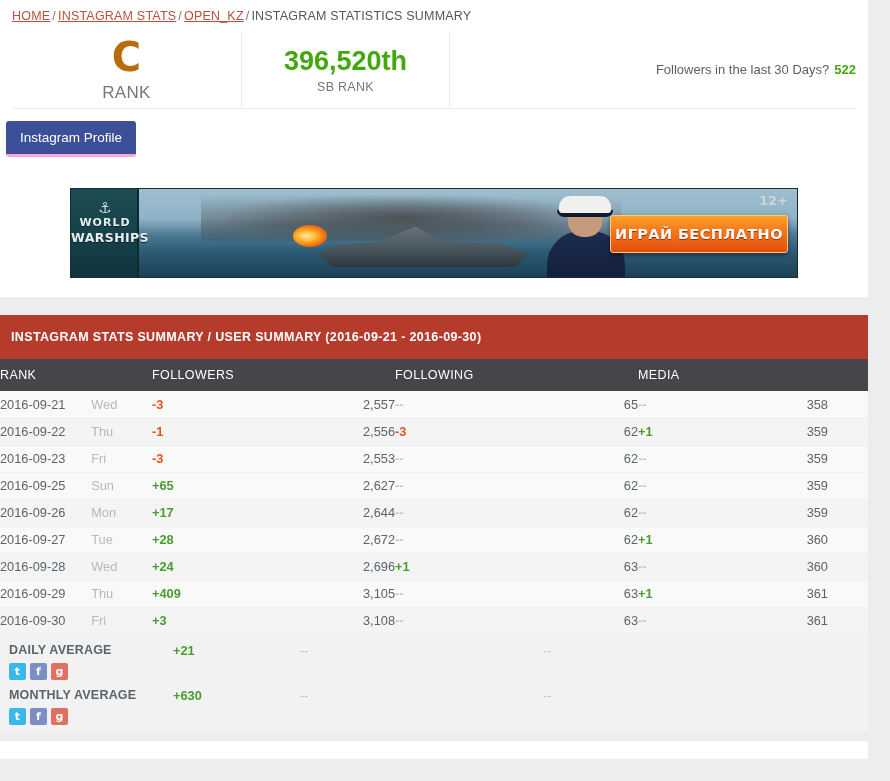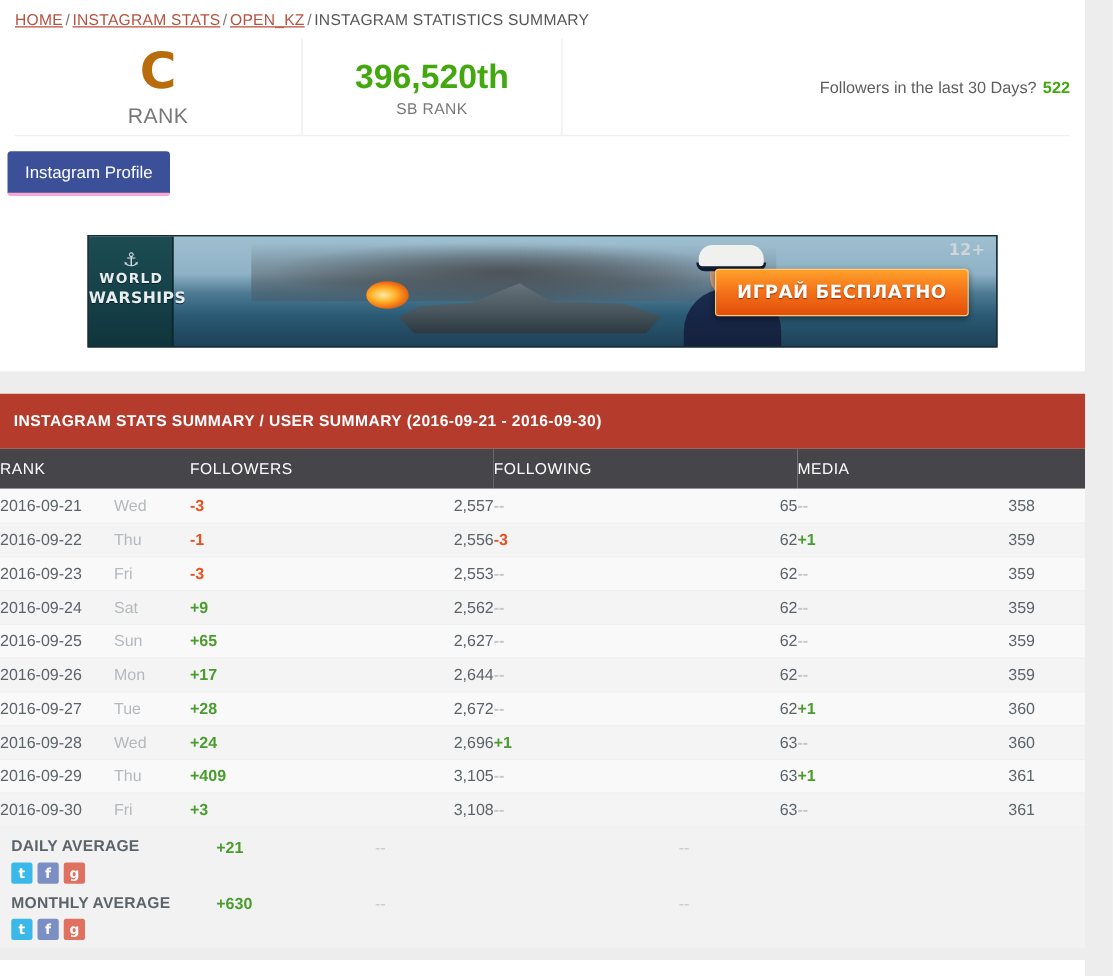--- a/index.html
+++ b/index.html
@@ -203,22 +203,22 @@
   }
   .ad-officer .cap {
     position: absolute; left: 18px; bottom: 64px; width: 52px; height: 17px;
     background: #f0f0ee; border-radius: 11px 11px 3px 3px;
   }
   .ad-officer .cap-brim {
     position: absolute; left: 16px; bottom: 60px; width: 56px; height: 7px;
     background: #101a30; border-radius: 0 0 10px 10px;
   }
   .ad-cta {
-    position: absolute; right: 22px; top: 26px;
-    width: 203px; height: 38px;
+    position: absolute; right: 9px; top: 26px;
+    width: 178px; height: 38px;
     background: linear-gradient(to bottom, #ffa02a 0%, #f5741a 46%, #e24e0b 100%);
     border: 1px solid #ffcb7a;
     border-radius: 3px;
     display: flex; align-items: center; justify-content: center;
     box-shadow: 0 2px 5px rgba(0,0,0,0.45);
   }
   .ad-cta span {
     color: #ffffff;
     font-size: 14.5px;
     font-weight: bold;
@@ -449,31 +449,20 @@
           <td class="c-date">2016-09-23</td>
           <td class="c-day">Fri</td>
           <td class="c-fdelta neg">-3</td>
           <td class="c-ftotal">2,553</td>
           <td class="c-gdelta nil">--</td>
           <td class="c-gtotal">62</td>
           <td class="c-mdelta nil">--</td>
           <td class="c-mtotal">359</td>
           <td class="c-pad"></td>
         </tr>
-        <tr class="even">
-          <td class="c-date">2016-09-24</td>
-          <td class="c-day">Sat</td>
-          <td class="c-fdelta pos">+9</td>
-          <td class="c-ftotal">2,562</td>
-          <td class="c-gdelta nil">--</td>
-          <td class="c-gtotal">62</td>
-          <td class="c-mdelta nil">--</td>
-          <td class="c-mtotal">359</td>
-          <td class="c-pad"></td>
-        </tr>
         <tr class="odd">
           <td class="c-date">2016-09-25</td>
           <td class="c-day">Sun</td>
           <td class="c-fdelta pos">+65</td>
           <td class="c-ftotal">2,627</td>
           <td class="c-gdelta nil">--</td>
           <td class="c-gtotal">62</td>
           <td class="c-mdelta nil">--</td>
           <td class="c-mtotal">359</td>
           <td class="c-pad"></td>

